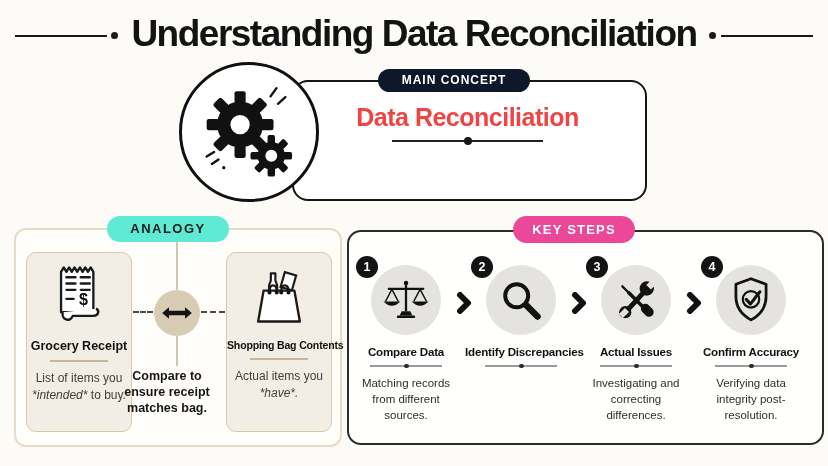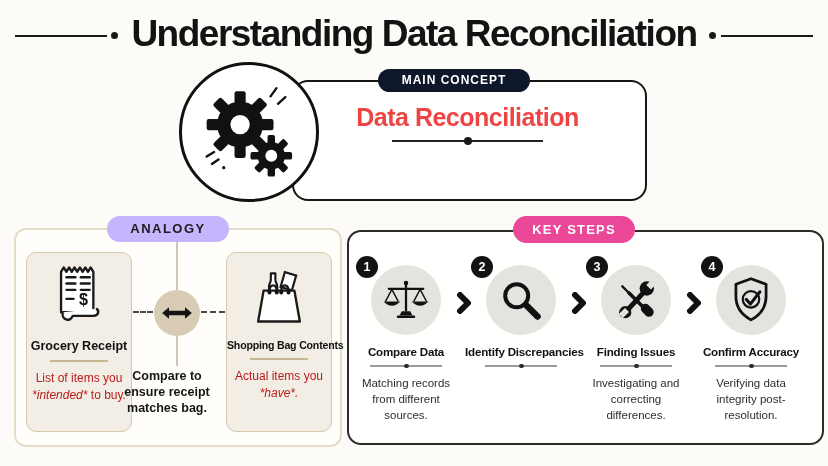--- a/index.html
+++ b/index.html
@@ -22,29 +22,29 @@
   .mc-title{position:absolute;left:292px;top:103px;width:351px;text-align:center;
     font-size:25px;font-weight:700;letter-spacing:-0.5px;color:#ef4444;z-index:4;}
   .mc-divider{position:absolute;left:392px;top:140px;width:151px;height:1.6px;background:#222;z-index:4;}
   .mc-divider-dot{position:absolute;left:464px;top:137px;width:8px;height:8px;border-radius:50%;background:#181818;z-index:5;}
   .mc-desc{position:absolute;left:348px;top:151px;width:240px;text-align:center;
     font-size:13.5px;line-height:17.5px;color:#1f1f1f;z-index:4;}
 
   
   .an-box{position:absolute;left:14px;top:228px;width:324px;height:215px;background:#fffefb;
     border:2px solid #e6dcc8;border-radius:12px;z-index:1;}
-  .an-pill{position:absolute;left:107px;top:216px;width:122px;height:26px;background:#c4b5fd;border-radius:14px;
+  .an-pill{position:absolute;left:107px;top:216px;width:122px;height:26px;background:#5eead4;border-radius:14px;
     z-index:4;color:#1c1c1c;font-size:13px;font-weight:700;letter-spacing:1.5px;text-align:center;line-height:26px;}
   .an-card{position:absolute;top:252px;width:106px;height:180px;background:#f3eee5;border:1.5px solid #d8c8ad;
     border-radius:10px;z-index:2;text-align:center;box-sizing:border-box;}
   .an-card .icon-wrap{margin-top:9px;height:70px;display:flex;align-items:center;justify-content:center;}
   .card-title{margin-top:7px;font-size:12.5px;font-weight:700;color:#111;white-space:nowrap;}
   .card-title.small{font-size:10.6px;letter-spacing:-0.2px;}
   .card-divider{width:58px;height:2px;background:#c8b793;margin:7px auto 0;}
-  .card-desc{margin:8px auto 12px;width:96px;font-size:12px;line-height:16.5px;color:#b91c1c;}
+  .card-desc{margin:8px auto 12px;width:96px;font-size:12px;line-height:16.5px;color:#404040;}
   .card-desc em{font-style:italic;}
   .vline{position:absolute;left:176px;width:1.6px;background:#cfc6b4;z-index:2;}
   .dash{position:absolute;top:311px;border-top:2px dashed #4a4a4a;z-index:2;}
   .cmp-circle{position:absolute;left:154px;top:290px;width:46px;height:46px;border-radius:50%;
     background:#d8ccb5;z-index:3;display:flex;align-items:center;justify-content:center;}
   .cmp-text{position:absolute;left:117px;top:368px;width:100px;text-align:center;z-index:3;
     font-size:12.5px;font-weight:700;line-height:16px;color:#161616;}
 
   
   .ks-box{position:absolute;left:347px;top:230px;width:473px;height:211px;background:#fffffe;
@@ -227,21 +227,21 @@
         <rect x="38" y="40" width="20" height="13" rx="6.5" transform="rotate(45 48 46)" fill="#111"></rect>
         <line x1="46" y1="46" x2="22" y2="22" stroke="#111" stroke-width="5" stroke-linecap="round"></line>
         <line x1="24" y1="24" x2="13" y2="13" stroke="#111" stroke-width="3.2" stroke-linecap="round"></line>
         <line x1="43" y1="21" x2="21" y2="45" stroke="#111" stroke-width="7" stroke-linecap="round"></line>
         <circle cx="47" cy="16" r="10" fill="#111"></circle>
         <rect x="43" y="0" width="9" height="13" fill="#e4e3e0" transform="rotate(45 47 16)"></rect>
         <circle cx="17" cy="49" r="8.5" fill="#111"></circle>
         <rect x="13.5" y="41" width="8" height="12" fill="#e4e3e0" transform="rotate(225 17 49)"></rect>
       </svg>
     </div>
-    <div class="step-title">Finding Issues</div>
+    <div class="step-title">Actual Issues</div>
     <div class="step-divider">
         <div class="dot"></div>
       </div>
     <div class="step-desc">Investigating and correcting differences.</div>
   </div>
 
   <svg class="chev" style="left:686px;" width="16" height="22" viewBox="0 0 16 22">
     <path d="M4,3 L12,11 L4,19" stroke="#111" stroke-width="6" stroke-linecap="round" stroke-linejoin="round" fill="none"></path>
   </svg>
 

